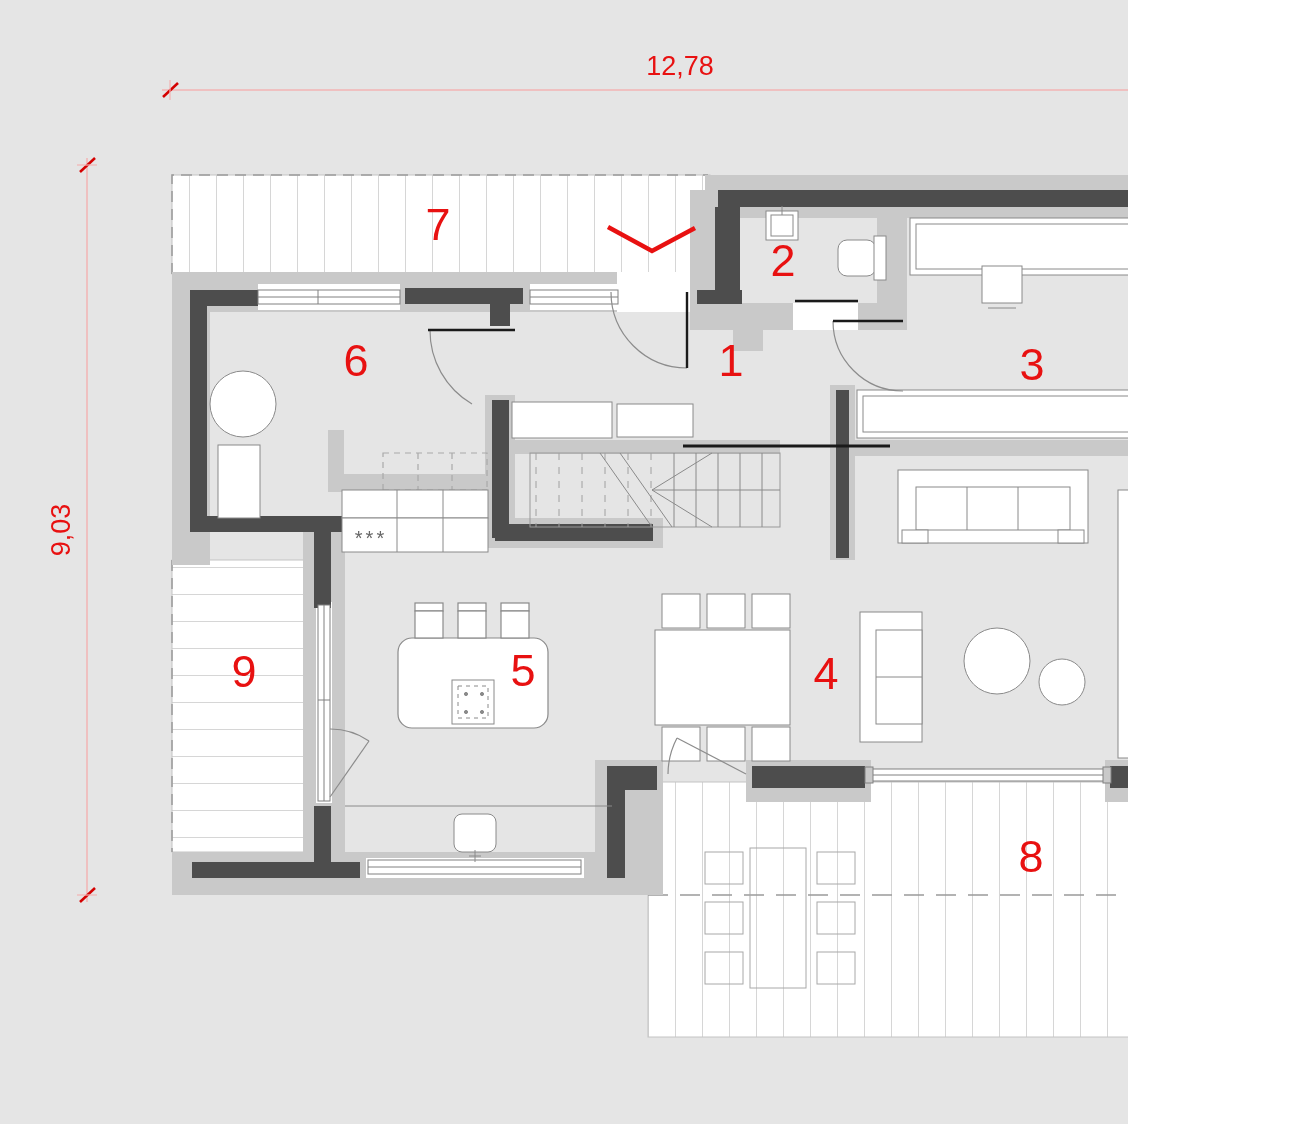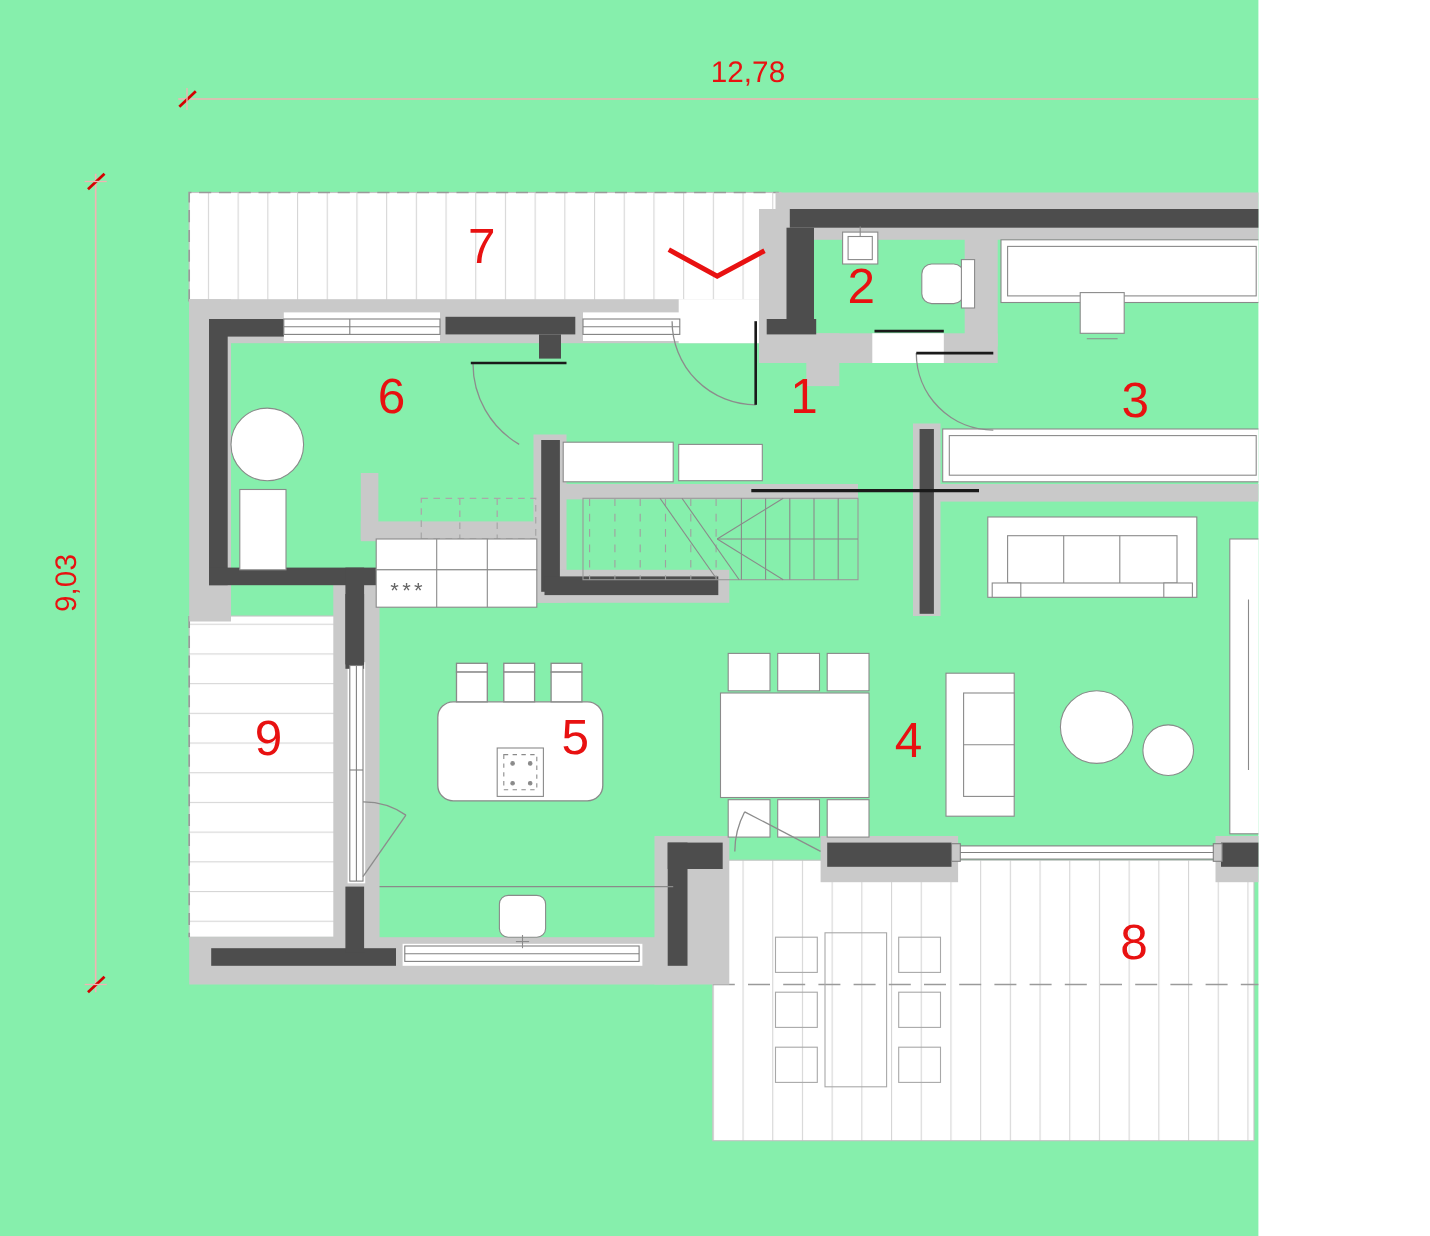--- a/index.html
+++ b/index.html
@@ -1,19 +1,18 @@
 <!DOCTYPE html>
 <html><head>
 <meta charset="utf-8">
 <style>
   html,body{margin:0;padding:0;background:#ffffff;}
   .canvas{
-    position:relative;width:1128px;height:1124px;background:#86efac;overflow:hidden;
+    position:relative;width:1128px;height:1124px;background:#e5e5e5;overflow:hidden;
     font-family:"Liberation Sans",sans-serif;
-    padding-left:16px;
   }
   .plan-svg{position:absolute;left:0;top:0;}
   .room-label{
     position:absolute;transform:translate(-50%,-50%);
     font-size:45px;color:#e81111;line-height:1;font-weight:400;user-select:none;
   }
   .dim-label{
     position:absolute;transform:translate(-50%,-50%);
     font-size:27px;color:#e81111;line-height:1;
   }

